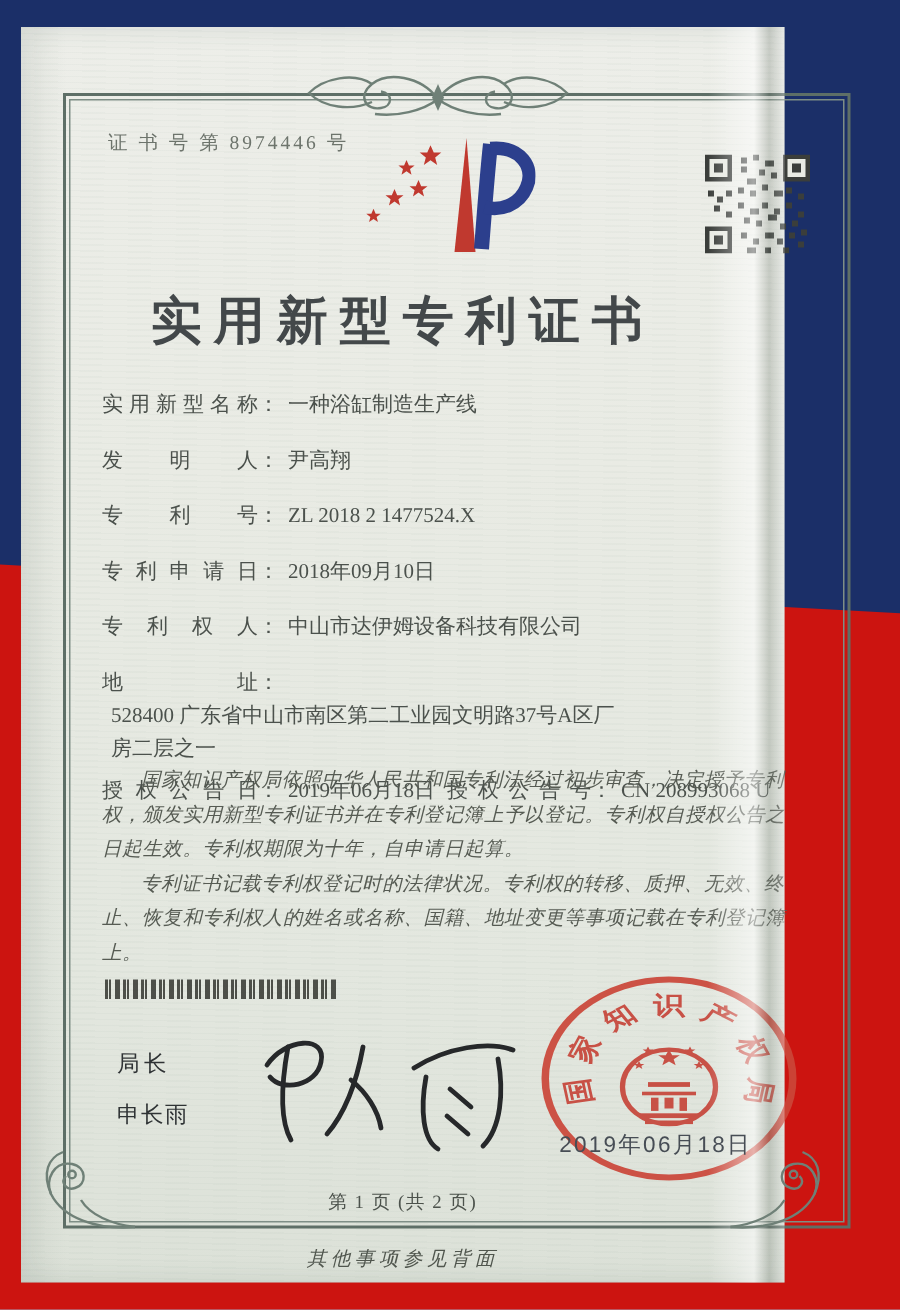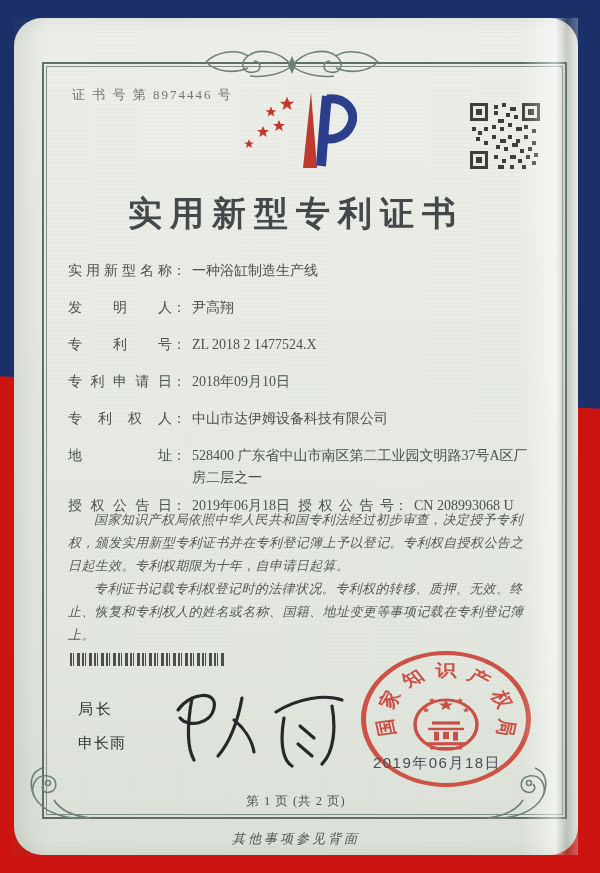--- a/index.html
+++ b/index.html
@@ -1,22 +1,22 @@
 <!DOCTYPE html>
 <html><head>
 <meta charset="utf-8">
 <style>
   html,body{margin:0;padding:0;}
   body{width:600px;height:873px;font-family:"Liberation Serif","DejaVu Serif",serif;}
   .stage{position:relative;width:600px;height:873px;background:#1b2f68;overflow:hidden;}
   .bg-red{position:absolute;left:-30px;top:393px;width:660px;height:560px;background:#cc1410;transform:rotate(3.1deg);}
   
-  .paper{position:absolute;left:14px;top:18px;width:564px;height:837px;
+  .paper{position:absolute;left:14px;top:18px;width:509px;height:837px;
     background:linear-gradient(180deg,#edeee9 0%,#e9ebe4 35%,#e3e7df 75%,#dce1d8 100%);
-    box-shadow:inset 0 0 18px rgba(60,80,70,.12);border-radius:28px;}
+    box-shadow:inset 0 0 18px rgba(60,80,70,.12);}
   .paper::before{content:"";position:absolute;inset:0;pointer-events:none;
     background:repeating-linear-gradient(1.2deg,rgba(130,155,140,.05) 0 1px,transparent 1px 4px);}
   .paper::after{content:"";position:absolute;inset:0;pointer-events:none;
     background:linear-gradient(90deg,rgba(90,105,95,.06) 0 2%,transparent 6% 90%,rgba(255,255,255,.55) 96%,rgba(110,120,110,.28) 98%,rgba(255,255,255,.3) 100%);}
   .frame{position:absolute;left:28px;top:44px;width:521px;height:753px;border:2px solid #5e6f67;}
   .frame::after{content:"";position:absolute;inset:2px;border:1px solid #7e8e86;}
   
   .cert-no{position:absolute;left:58px;top:68px;font-size:13px;color:#6d746c;letter-spacing:2px;}
   .logo{position:absolute;left:225px;top:70px;}
   .qr{position:absolute;left:456px;top:85px;}

